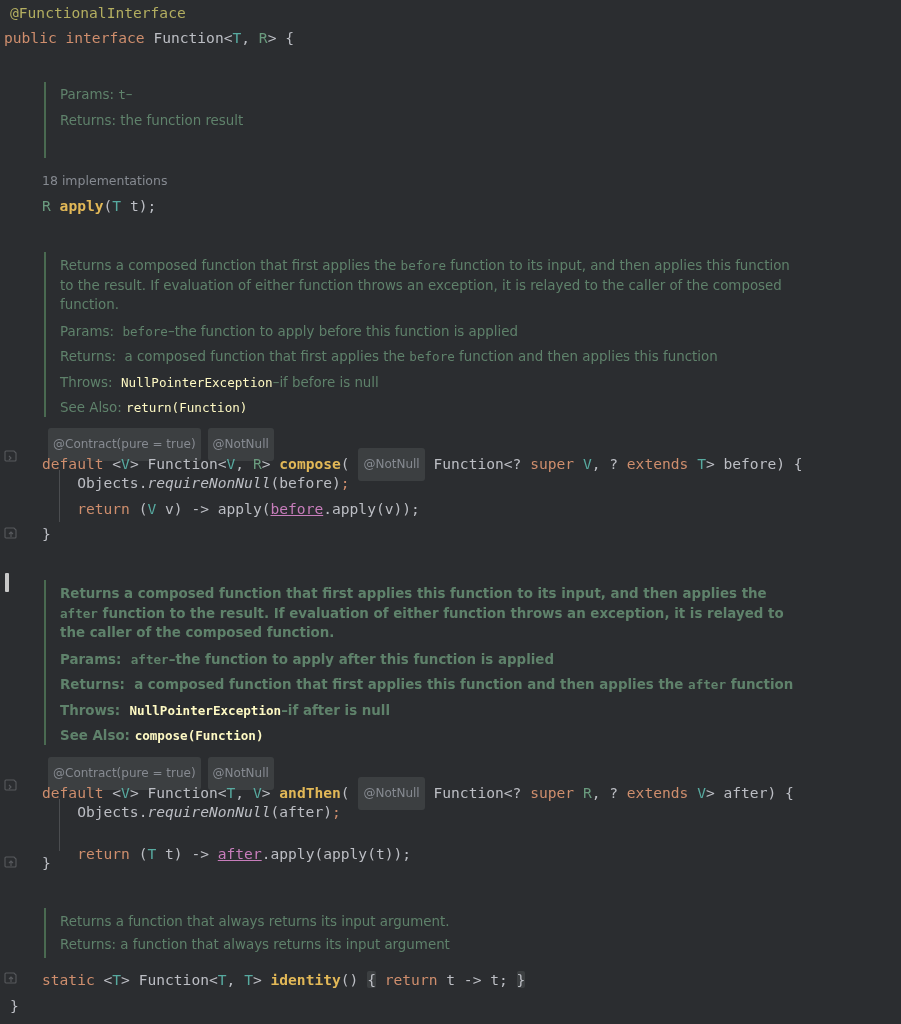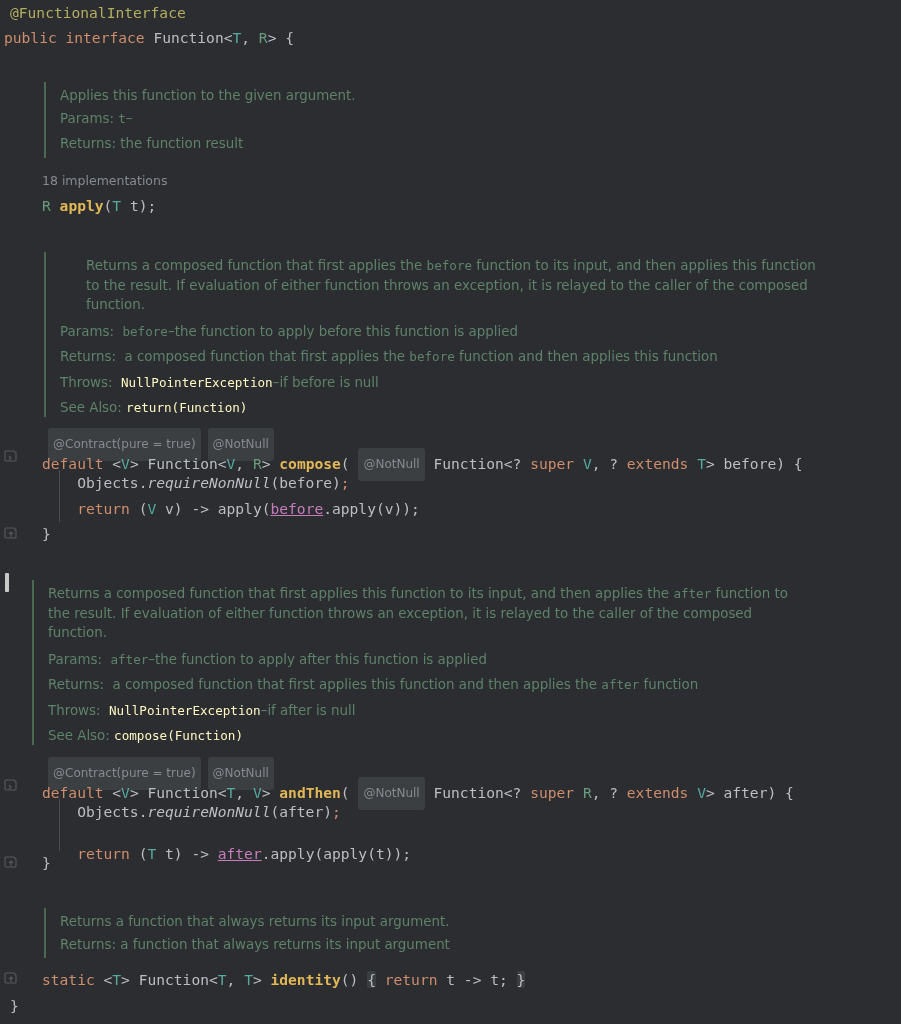--- a/index.html
+++ b/index.html
@@ -210,21 +210,20 @@
 
   <div class="code">
 
     <div class="line" style="top:3px; left:10px;"><span class="anno">@FunctionalInterface</span></div>
 
     <div class="line" style="top:28px; left:4px;"><span class="kw">public</span><span class="punct"> </span><span class="kw">interface</span><span class="punct"> </span><span class="cls">Function</span><span class="punct">&lt;</span><span class="typevar">T</span><span class="punct">, </span><span class="typevar2">R</span><span class="punct">&gt; </span><span class="punct">{</span></div>
 
     <div class="doc" style="top:82px; left:44px; width:780px; height:76px;">
       <span class="doc-bar"></span>
       <div class="doc-body">
-        <p class="doc-p" style="padding-top:4px;">Applies this function to the given argument.</p>
         <div class="doc-row">
           <span class="doc-label">Params:</span>
           <span>&nbsp;</span>
           <span class="mono">t</span>
           <span class="dash"> – </span>
         </div>
         <div class="doc-row">
           <span class="doc-label">Returns:</span>
           <span>&nbsp;</span>
           <span class="doc-val">the function result</span>
@@ -232,21 +231,21 @@
       </div>
     </div>
 
     <div class="inlay-hint" style="top:173px; left:42px;">18 implementations</div>
 
     <div class="line" style="top:196px; left:42px;"><span class="typevar2">R</span><span class="punct"> </span><span class="mth">apply</span><span class="punct">(</span><span class="typevar">T</span><span class="ident"> t);</span></div>
 
     <div class="doc" style="top:252px; left:44px; width:790px; height:165px;">
       <span class="doc-bar"></span>
       <div class="doc-body">
-        <p class="doc-p" style="padding-top:4px; width:745px;margin-left:26px;">Returns a composed function that first applies the <span class="mono">before</span> function to its input, and then applies this function to the result. If evaluation of either function throws an exception, it is relayed to the caller of the composed function.</p>
+        <p class="doc-p" style="padding-top:4px; width:745px;">Returns a composed function that first applies the <span class="mono">before</span> function to its input, and then applies this function to the result. If evaluation of either function throws an exception, it is relayed to the caller of the composed function.</p>
         <div class="doc-row" style="margin-top:4px;">
           <span class="doc-label">Params:</span>
           <span>&nbsp;&nbsp;</span>
           <span class="mono">before</span>
           <span class="dash"> – </span>
           <span class="doc-val">the function to apply before this function is applied</span>
         </div>
         <div class="doc-row">
           <span class="doc-label">Returns:</span>
           <span>&nbsp;&nbsp;</span>
@@ -274,21 +273,21 @@
     <div class="line" style="top:448px; left:42px;"><span class="kw">default</span><span class="punct"> &lt;</span><span class="typevar">V</span><span class="punct">&gt; </span><span class="cls">Function</span><span class="punct">&lt;</span><span class="typevar">V</span><span class="punct">, </span><span class="typevar2">R</span><span class="punct">&gt; </span><span class="mth">compose</span><span class="punct">( </span><span class="chip">@NotNull</span><span class="punct"> </span><span class="cls">Function</span><span class="punct">&lt;? </span><span class="kw">super</span><span class="punct"> </span><span class="typevar">V</span><span class="punct">, ? </span><span class="kw">extends</span><span class="punct"> </span><span class="typevar">T</span><span class="ident">&gt; before) {</span></div>
 
     <div class="indent-guide" style="top:470px; left:59px; height:52px;"></div>
 
     <div class="line" style="top:473px; left:42px;"><span class="ident">    Objects.</span><span class="ident italic">requireNonNull</span><span class="ident">(before)</span><span class="kw">;</span></div>
 
     <div class="line" style="top:499px; left:42px;"><span class="ident">    </span><span class="kw">return</span><span class="punct"> (</span><span class="typevar">V</span><span class="ident"> v) -&gt; apply(</span><span class="lambdavar">before</span><span class="ident">.apply(v));</span></div>
 
     <div class="line" style="top:524px; left:42px;"><span class="ident">}</span></div>
 
-    <div class="doc" style="top:580px; left:32px; width:790px; height:165px;">
+    <div class="doc" style="top:580px; left:44px; width:790px; height:165px;font-weight:bold;">
       <span class="doc-bar"></span>
       <div class="doc-body">
         <p class="doc-p" style="padding-top:4px; width:740px;">Returns a composed function that first applies this function to its input, and then applies the <span class="mono">after</span> function to the result. If evaluation of either function throws an exception, it is relayed to the caller of the composed function.</p>
         <div class="doc-row" style="margin-top:4px;">
           <span class="doc-label">Params:</span>
           <span>&nbsp;&nbsp;</span>
           <span class="mono">after</span>
           <span class="dash"> – </span>
           <span class="doc-val">the function to apply after this function is applied</span>
         </div>

